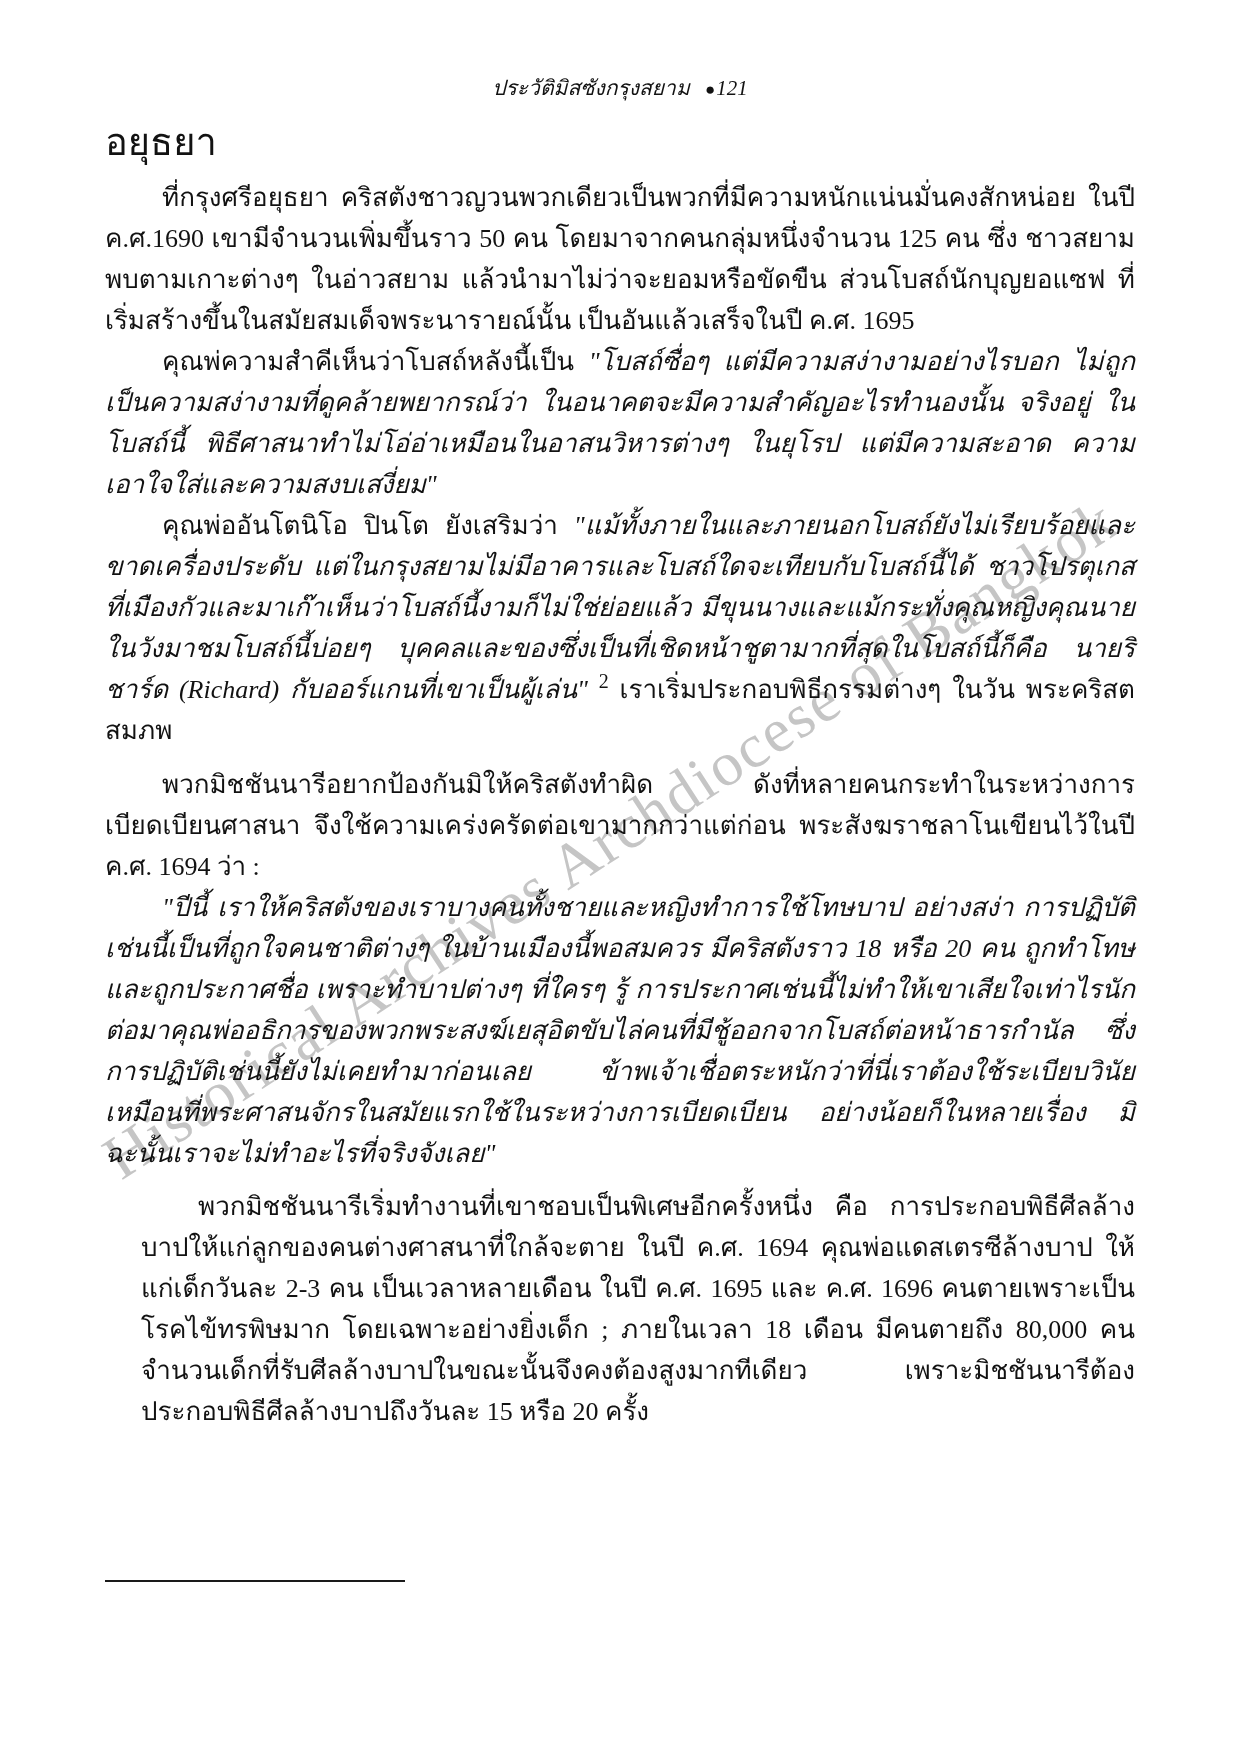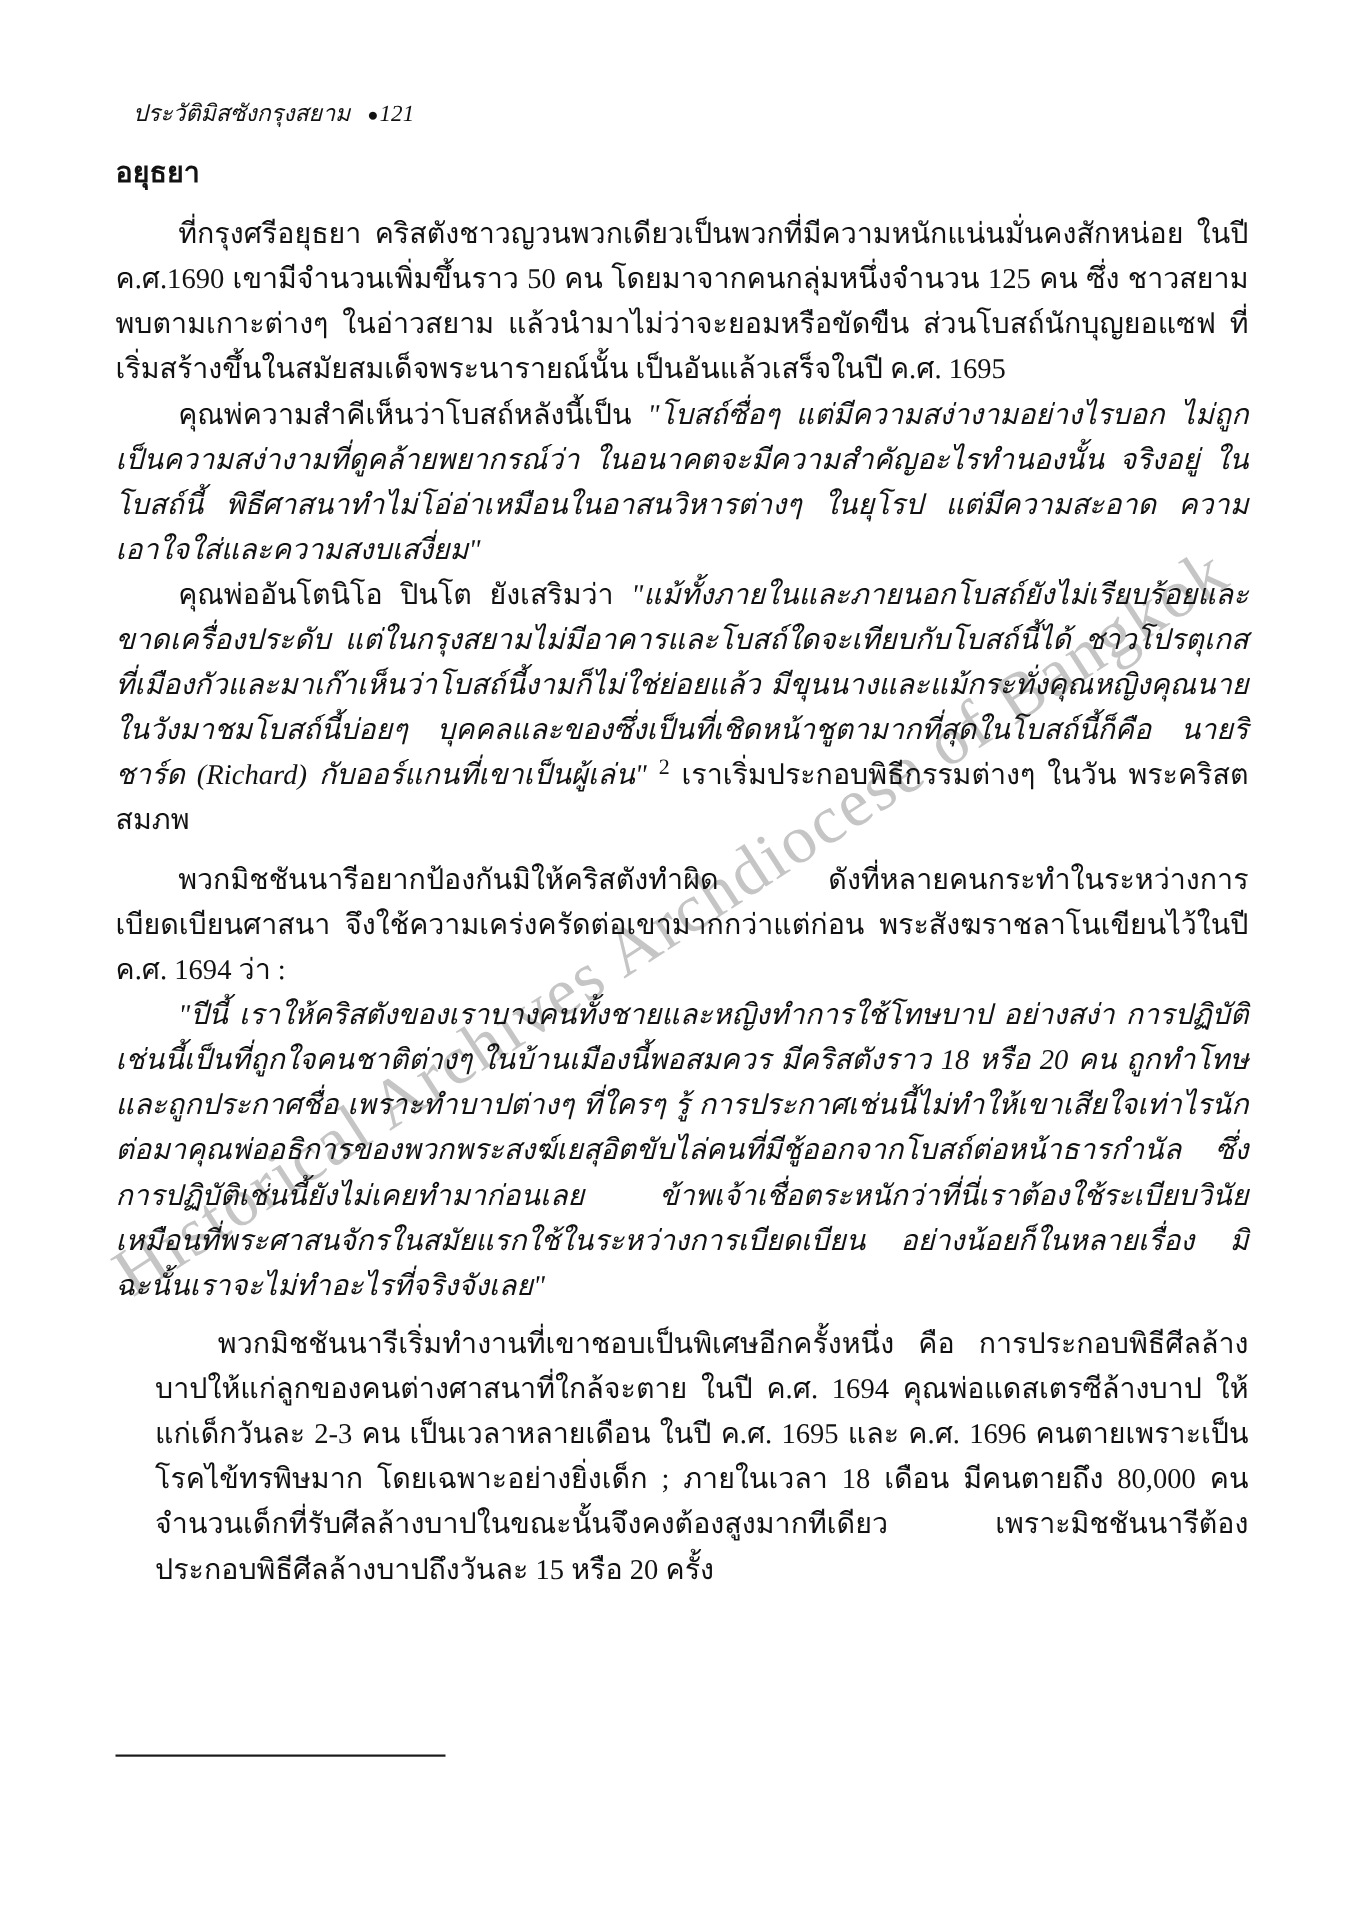--- a/index.html
+++ b/index.html
@@ -28,32 +28,32 @@
   }
   .content {
     position: absolute;
     left: 105px;
     top: 0;
     width: 1030px;
     padding-top: 74px;
     z-index: 1;
   }
   .header {
-    margin: 16px;
-    text-align: left;
+    margin: 1px;
+    text-align: center;
     font-style: italic;
     font-size: 21px;
     line-height: 26px;
   }
   .header .bullet { font-size: 17px; margin: 0 1px 0 10px; }
   .h-first {
     margin: 20px 0 0 0;
-    font-size: 26px;
+    font-size: 38px;
     line-height: 38px;
-    font-weight: bold;
+    font-weight: normal;
   }
   .h-mid {
     margin: 44px 0 0 0;
     font-size: 30px;
     line-height: 40px;
     font-weight: bold;
   }
   .h-mid.h3 { margin-top: 40px; }
   p.body {
     margin: 0;

